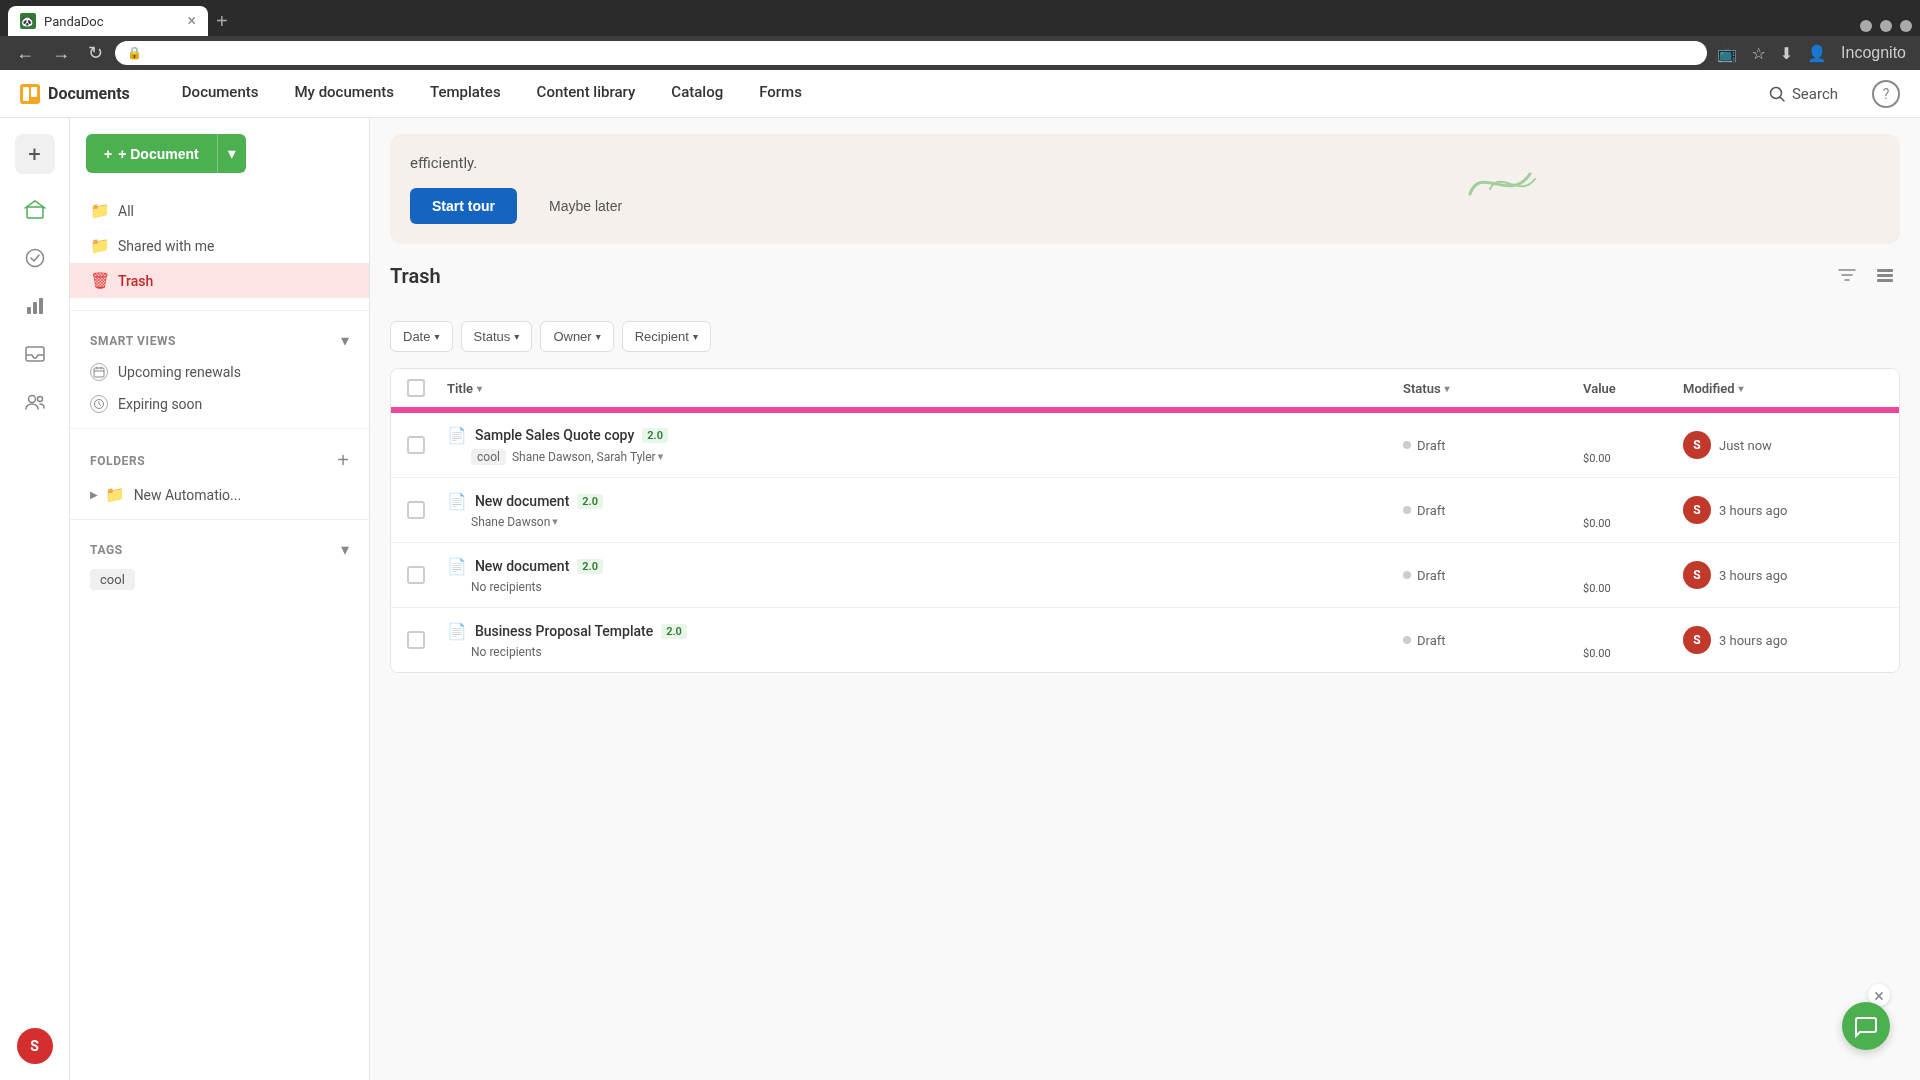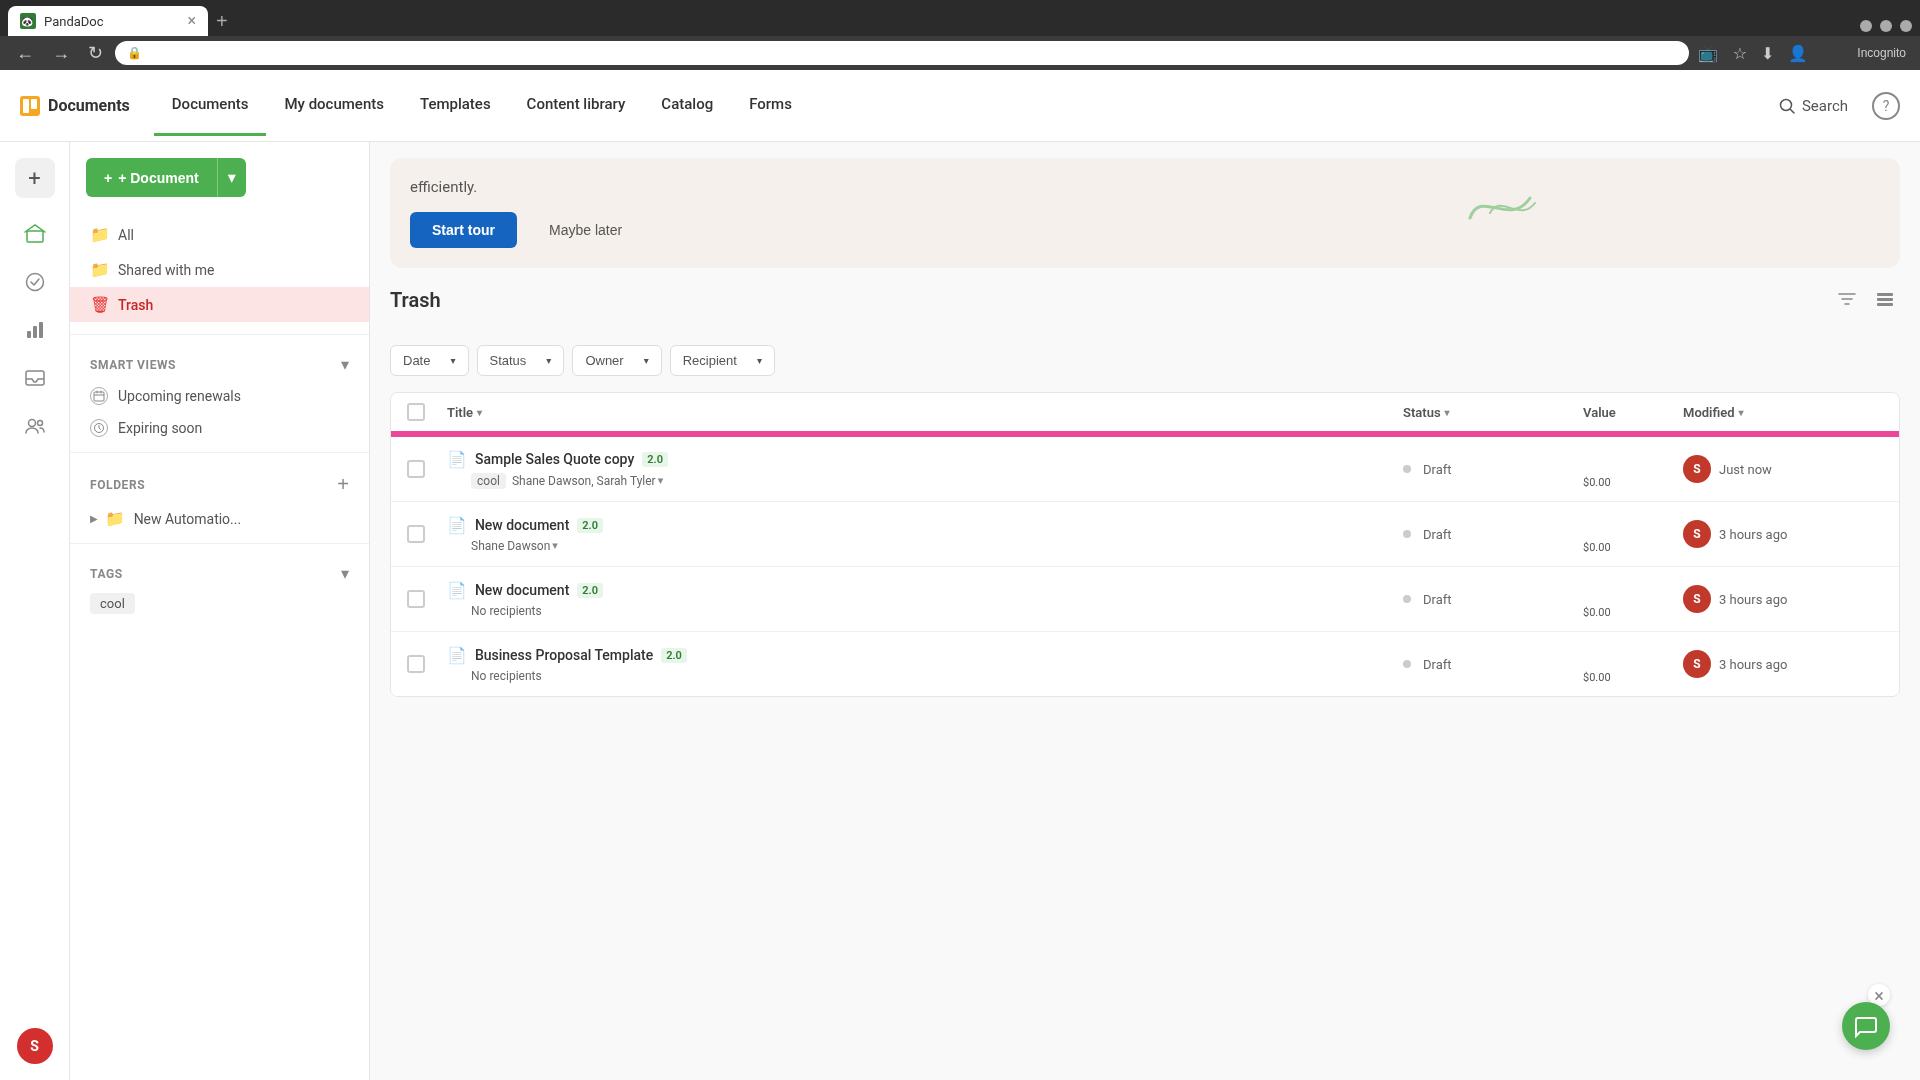--- a/index.html
+++ b/index.html
@@ -15,21 +15,21 @@
     .browser-nav { background: #3c3c3c; height: 34px; display: flex; align-items: center; gap: 6px; padding: 0 10px; }
     .nav-btn { background: none; border: none; color: #ccc; cursor: pointer; font-size: 18px; padding: 2px 6px; border-radius: 4px; }
     .address-bar { flex: 1; background: #fff; border-radius: 20px; height: 24px; display: flex; align-items: center; padding: 0 12px; font-size: 12px; color: #555; overflow: hidden; white-space: nowrap; text-overflow: ellipsis; }
     .nav-icons { display: flex; gap: 6px; color: #ccc; font-size: 16px; }
     .nav-icon-btn { background: none; border: none; color: #ccc; cursor: pointer; font-size: 16px; padding: 2px 4px; }
 
     
     .app-wrapper { height: calc(1080px - 70px); display: flex; flex-direction: column; background: #fff; }
 
     
-    .top-nav { background: #fff; border-bottom: 1px solid #e5e5e5; height: 72px; display: flex; align-items: center; padding: 0 20px; gap: 4px; flex-shrink: 0; }
+    .top-nav { background: #fff; border-bottom: 1px solid #e5e5e5; height: 48px; display: flex; align-items: center; padding: 0 20px; gap: 14px; flex-shrink: 0; }
     .nav-logo { display: flex; align-items: center; gap: 8px; margin-right: 20px; }
     .nav-logo-icon { width: 20px; height: 20px; background: #f5a623; border-radius: 3px; display: flex; align-items: center; justify-content: center; color: white; font-size: 12px; }
     .nav-items { display: flex; align-items: center; gap: 0; flex: 1; }
     .nav-item { padding: 0 18px; height: 60px; display: flex; align-items: center; font-size: 15px; color: #333; cursor: pointer; border-bottom: 3px solid transparent; font-weight: 500; }
     .nav-search { display: flex; align-items: center; gap: 6px; color: #555; cursor: pointer; padding: 0 12px; font-size: 15px; }
     .nav-search svg { width: 18px; height: 18px; }
     .nav-help { width: 28px; height: 28px; border-radius: 50%; border: 2px solid #888; display: flex; align-items: center; justify-content: center; color: #888; font-size: 14px; cursor: pointer; margin-left: 8px; }
 
     
     .main-area { display: flex; flex: 1; overflow: hidden; }
@@ -70,42 +70,42 @@
     .banner-text { font-size: 15px; color: #555; margin-bottom: 16px; }
     .banner-actions { display: flex; gap: 32px; align-items: center; }
     .start-tour-btn { background: #1565c0; color: white; border: none; border-radius: 6px; padding: 10px 22px; font-size: 14px; font-weight: 600; cursor: pointer; }
     .maybe-later-btn { background: none; border: none; color: #555; font-size: 14px; cursor: pointer; font-weight: 500; }
     .banner-decoration { position: absolute; right: 0; top: 0; bottom: 0; width: 500px; display: flex; align-items: center; justify-content: flex-end; overflow: hidden; opacity: 0.5; }
 
     
     .trash-section { padding: 0 20px; flex: 1; overflow-y: auto; }
     .trash-title { font-size: 20px; font-weight: 600; color: #333; margin-bottom: 16px; }
     .filters-row { display: flex; align-items: center; gap: 8px; margin-bottom: 16px; }
-    .filter-btn { display: flex; align-items: center; gap: 20px; background: white; border: 1px solid #ddd; border-radius: 6px; padding: 7px 12px; font-size: 13px; color: #555; cursor: pointer; }
+    .filter-btn { display: flex; align-items: center; gap: 4px; background: white; border: 1px solid #ddd; border-radius: 6px; padding: 7px 12px; font-size: 13px; color: #555; cursor: pointer; }
     .filter-arrow { font-size: 10px; }
 
     
     .doc-table { background: white; border-radius: 8px; border: 1px solid #e5e5e5; overflow: hidden; }
     .table-header { display: grid; grid-template-columns: 40px 1fr 180px 100px 200px; align-items: center; padding: 10px 16px; border-bottom: 6px solid #ec4899; background: #fff; }
     .th { font-size: 13px; font-weight: 600; color: #555; display: flex; align-items: center; gap: 4px; }
     .th-arrow { font-size: 10px; color: #888; }
     .table-row { display: grid; grid-template-columns: 40px 1fr 180px 100px 200px; align-items: center; padding: 12px 16px; border-bottom: 1px solid #f0f0f0; background: white; }
     .table-row:last-child { border-bottom: none; }
     .row-check { width: 18px; height: 18px; border: 2px solid #ccc; border-radius: 3px; cursor: pointer; }
     .header-check { width: 18px; height: 18px; border: 2px solid #ccc; border-radius: 3px; cursor: pointer; }
     .doc-title-cell { display: flex; flex-direction: column; gap: 4px; }
     .doc-title-row { display: flex; align-items: center; gap: 8px; }
     .doc-icon { color: #888; font-size: 16px; }
     .doc-name { font-size: 14px; font-weight: 500; color: #333; cursor: pointer; }
     .doc-version { background: #e8f5e9; color: #2e7d32; font-size: 11px; padding: 1px 5px; border-radius: 3px; font-weight: 600; }
     .doc-meta { display: flex; align-items: center; gap: 6px; padding-left: 24px; }
     .doc-tag { background: #f0f0f0; border-radius: 4px; padding: 1px 6px; font-size: 12px; color: #666; }
     .doc-recipients { font-size: 12px; color: #666; display: flex; align-items: center; gap: 2px; }
     .recipient-more { color: #888; font-size: 11px; cursor: pointer; }
-    .status-cell { display: flex; align-items: center; gap: 12px; font-size: 13px; color: #666; }
+    .status-cell { display: flex; align-items: center; gap: 6px; font-size: 13px; color: #666; }
     .status-dot { width: 8px; height: 8px; border-radius: 50%; background: #ccc; flex-shrink: 0; }
     .value-cell { font-size: 11px; color: #555; margin-top: 27px; }
     .modified-cell { display: flex; align-items: center; gap: 8px; font-size: 13px; color: #666; }
     .mod-avatar { width: 28px; height: 28px; border-radius: 50%; background: #c0392b; display: flex; align-items: center; justify-content: center; color: white; font-size: 12px; font-weight: bold; flex-shrink: 0; }
 
     
     .table-toolbar { display: flex; align-items: center; justify-content: flex-end; gap: 8px; margin-bottom: 12px; }
     .toolbar-icon-btn { background: none; border: none; cursor: pointer; color: #888; font-size: 20px; padding: 4px; }
 
     
@@ -139,21 +139,21 @@
     <button class="nav-btn">→</button>
     <button class="nav-btn">↻</button>
     <div class="address-bar">
       <span style="color:#888;margin-right:6px;">🔒</span>
     </div>
     <div class="nav-icons">
       <button class="nav-icon-btn">📺</button>
       <button class="nav-icon-btn">☆</button>
       <button class="nav-icon-btn">⬇</button>
       <button class="nav-icon-btn">👤</button>
-      <button class="nav-icon-btn" style="font-size:12px;color:#ccc;margin-left:35px;">Incognito</button>
+      <button class="nav-icon-btn" style="font-size:16px;color:#ccc;">Incognito</button>
     </div>
   </div>
 </div>
 
 <div class="app-wrapper">
 
   <div class="top-nav">
     <div class="nav-logo">
       <div class="nav-logo-icon">
         <svg width="14" height="14" viewBox="0 0 14 14" fill="none">

